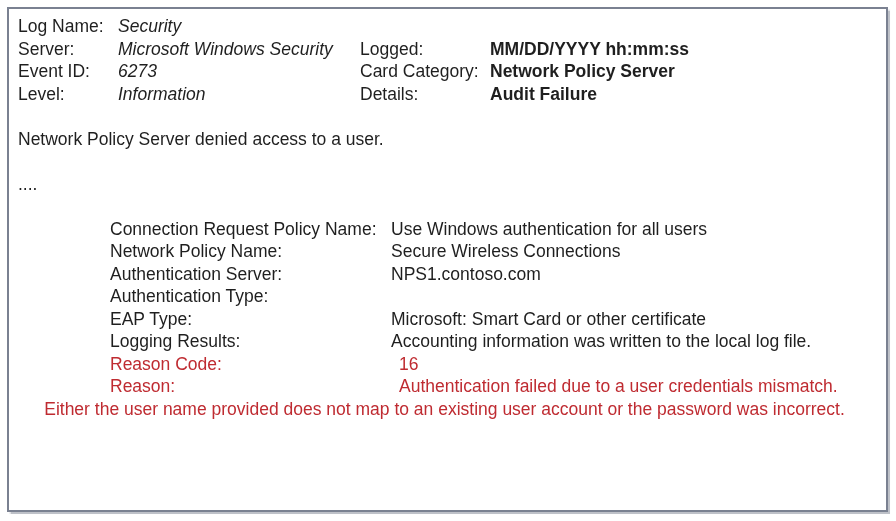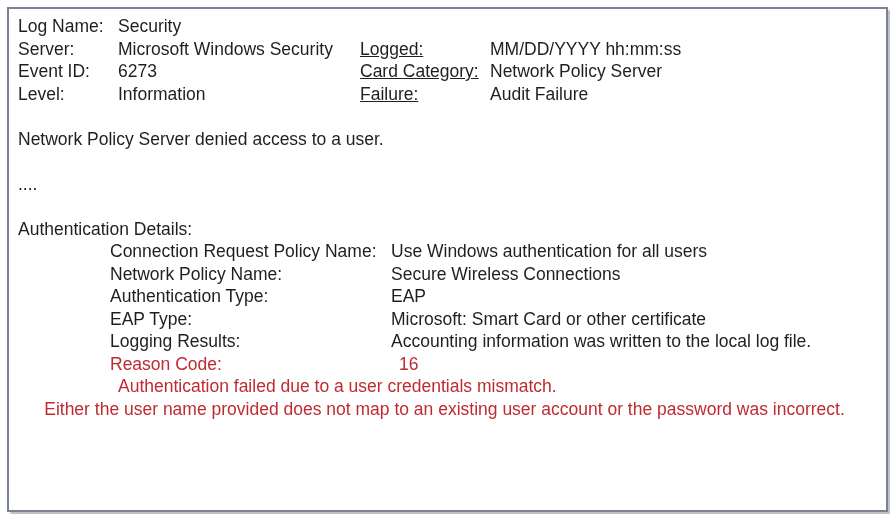--- a/index.html
+++ b/index.html
@@ -17,23 +17,23 @@
     width: 881px; height: 505px;
     border: 2.5px solid var(--border-color, #7a8191);
     background: #ffffff;
     box-shadow: 1.5px 1.5px 1px rgba(110,117,132,0.45);
     padding: 6px 6px 4px 9px;
     line-height: 22.5px;
     white-space: nowrap;
   }
   .hrow   { display: flex; }
   .hl1    { width: 100px; flex: none; }
-  .hv1    { width: 242px; flex: none; }
-  .hl2    { width: 130px; flex: none; text-decoration: underline; }
-  .hv2    { flex: 1; }
+  .hv1    { width: 242px; flex: none; font-style: italic; }
+  .hl2    { width: 130px; flex: none; }
+  .hv2    { flex: 1; font-weight: bold; }
   .blank  { height: 22.5px; }
   .line   { display: block; }
   .detail { display: flex; margin-left: 92px; }
   .dl     { width: 281px; flex: none; }
   .dv     { flex: 1; }
   .indent { padding-left: 8px; }
   .red    { color: var(--red-color, #bf2b31); }
   .continuation { margin-left: -9px; text-align: center; }
 </style>
 </head>
@@ -56,62 +56,65 @@
     </div>
     <div class="hrow">
       <span class="hl1">Event ID:</span>
       <span class="hv1">6273</span>
       <span class="hl2">Card Category:</span>
       <span class="hv2">Network Policy Server</span>
     </div>
     <div class="hrow">
       <span class="hl1">Level:</span>
       <span class="hv1">Information</span>
-      <span class="hl2">Failure:</span>
+      <span class="hl2">Details:</span>
       <span class="hv2">Audit Failure</span>
     </div>
   </div>
 
   <div class="blank"></div>
 
   <span class="line">Network Policy Server denied access to a user.</span>
 
   <div class="blank"></div>
 
   <span class="line">....</span>
 
   <div class="blank"></div>
 
-  <span class="line">Authentication Details:</span>
 
   <div>
     <div class="detail">
       <span class="dl">Connection Request Policy Name:</span>
       <span class="dv">Use Windows authentication for all users</span>
     </div>
     <div class="detail">
       <span class="dl">Network Policy Name:</span>
       <span class="dv">Secure Wireless Connections</span>
     </div>
     <div class="detail">
+      <span class="dl">Authentication Server:</span>
+      <span class="dv">NPS1.contoso.com</span>
+    </div>
+    <div class="detail">
       <span class="dl">Authentication Type:</span>
-      <span class="dv">EAP</span>
     </div>
     <div class="detail">
       <span class="dl">EAP Type:</span>
       <span class="dv">Microsoft: Smart Card or other certificate</span>
     </div>
     <div class="detail">
       <span class="dl">Logging Results:</span>
       <span class="dv">Accounting information was written to the local log file.</span>
     </div>
     <div class="detail red">
       <span class="dl">Reason Code:</span>
       <span class="dv indent">16</span>
     </div>
     <div class="detail red">
+      <span class="dl">Reason:</span>
       <span class="dv indent">Authentication failed due to a user credentials mismatch.</span>
     </div>
   </div>
 
   <span class="line red continuation">Either the user name provided does not map to an existing user account or the password was incorrect.</span>
 
 </div>
 
 </body></html>

